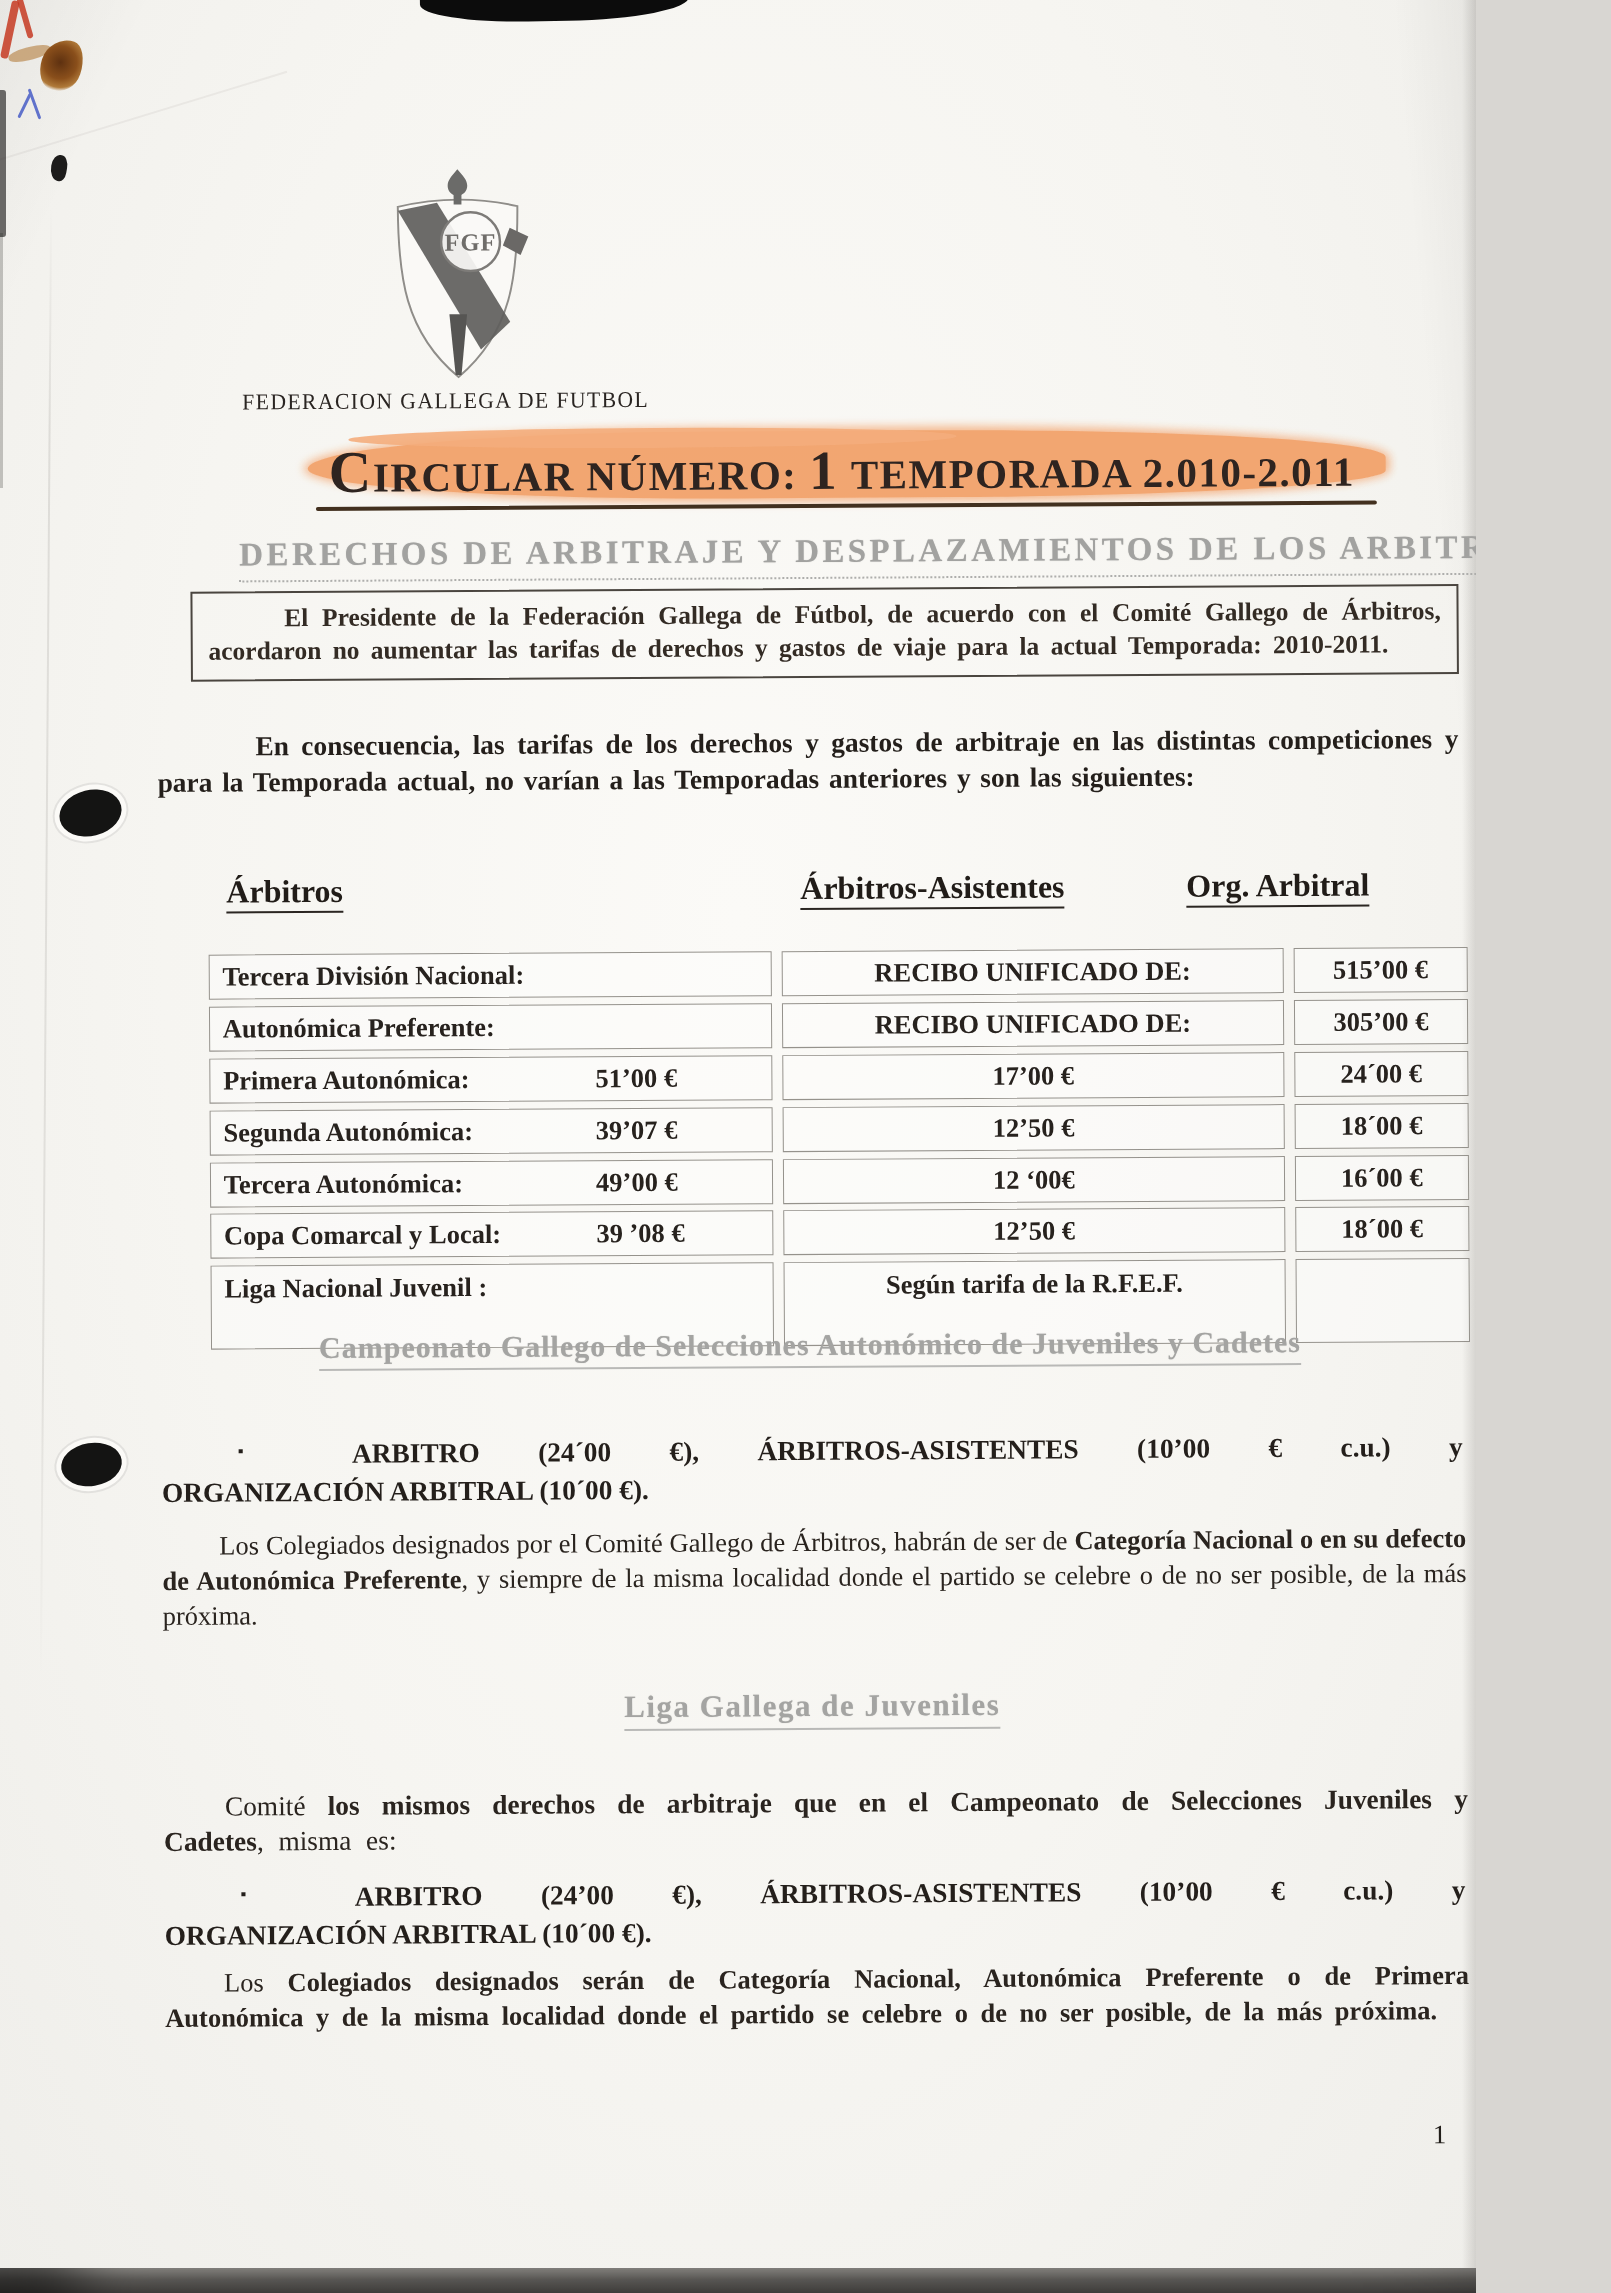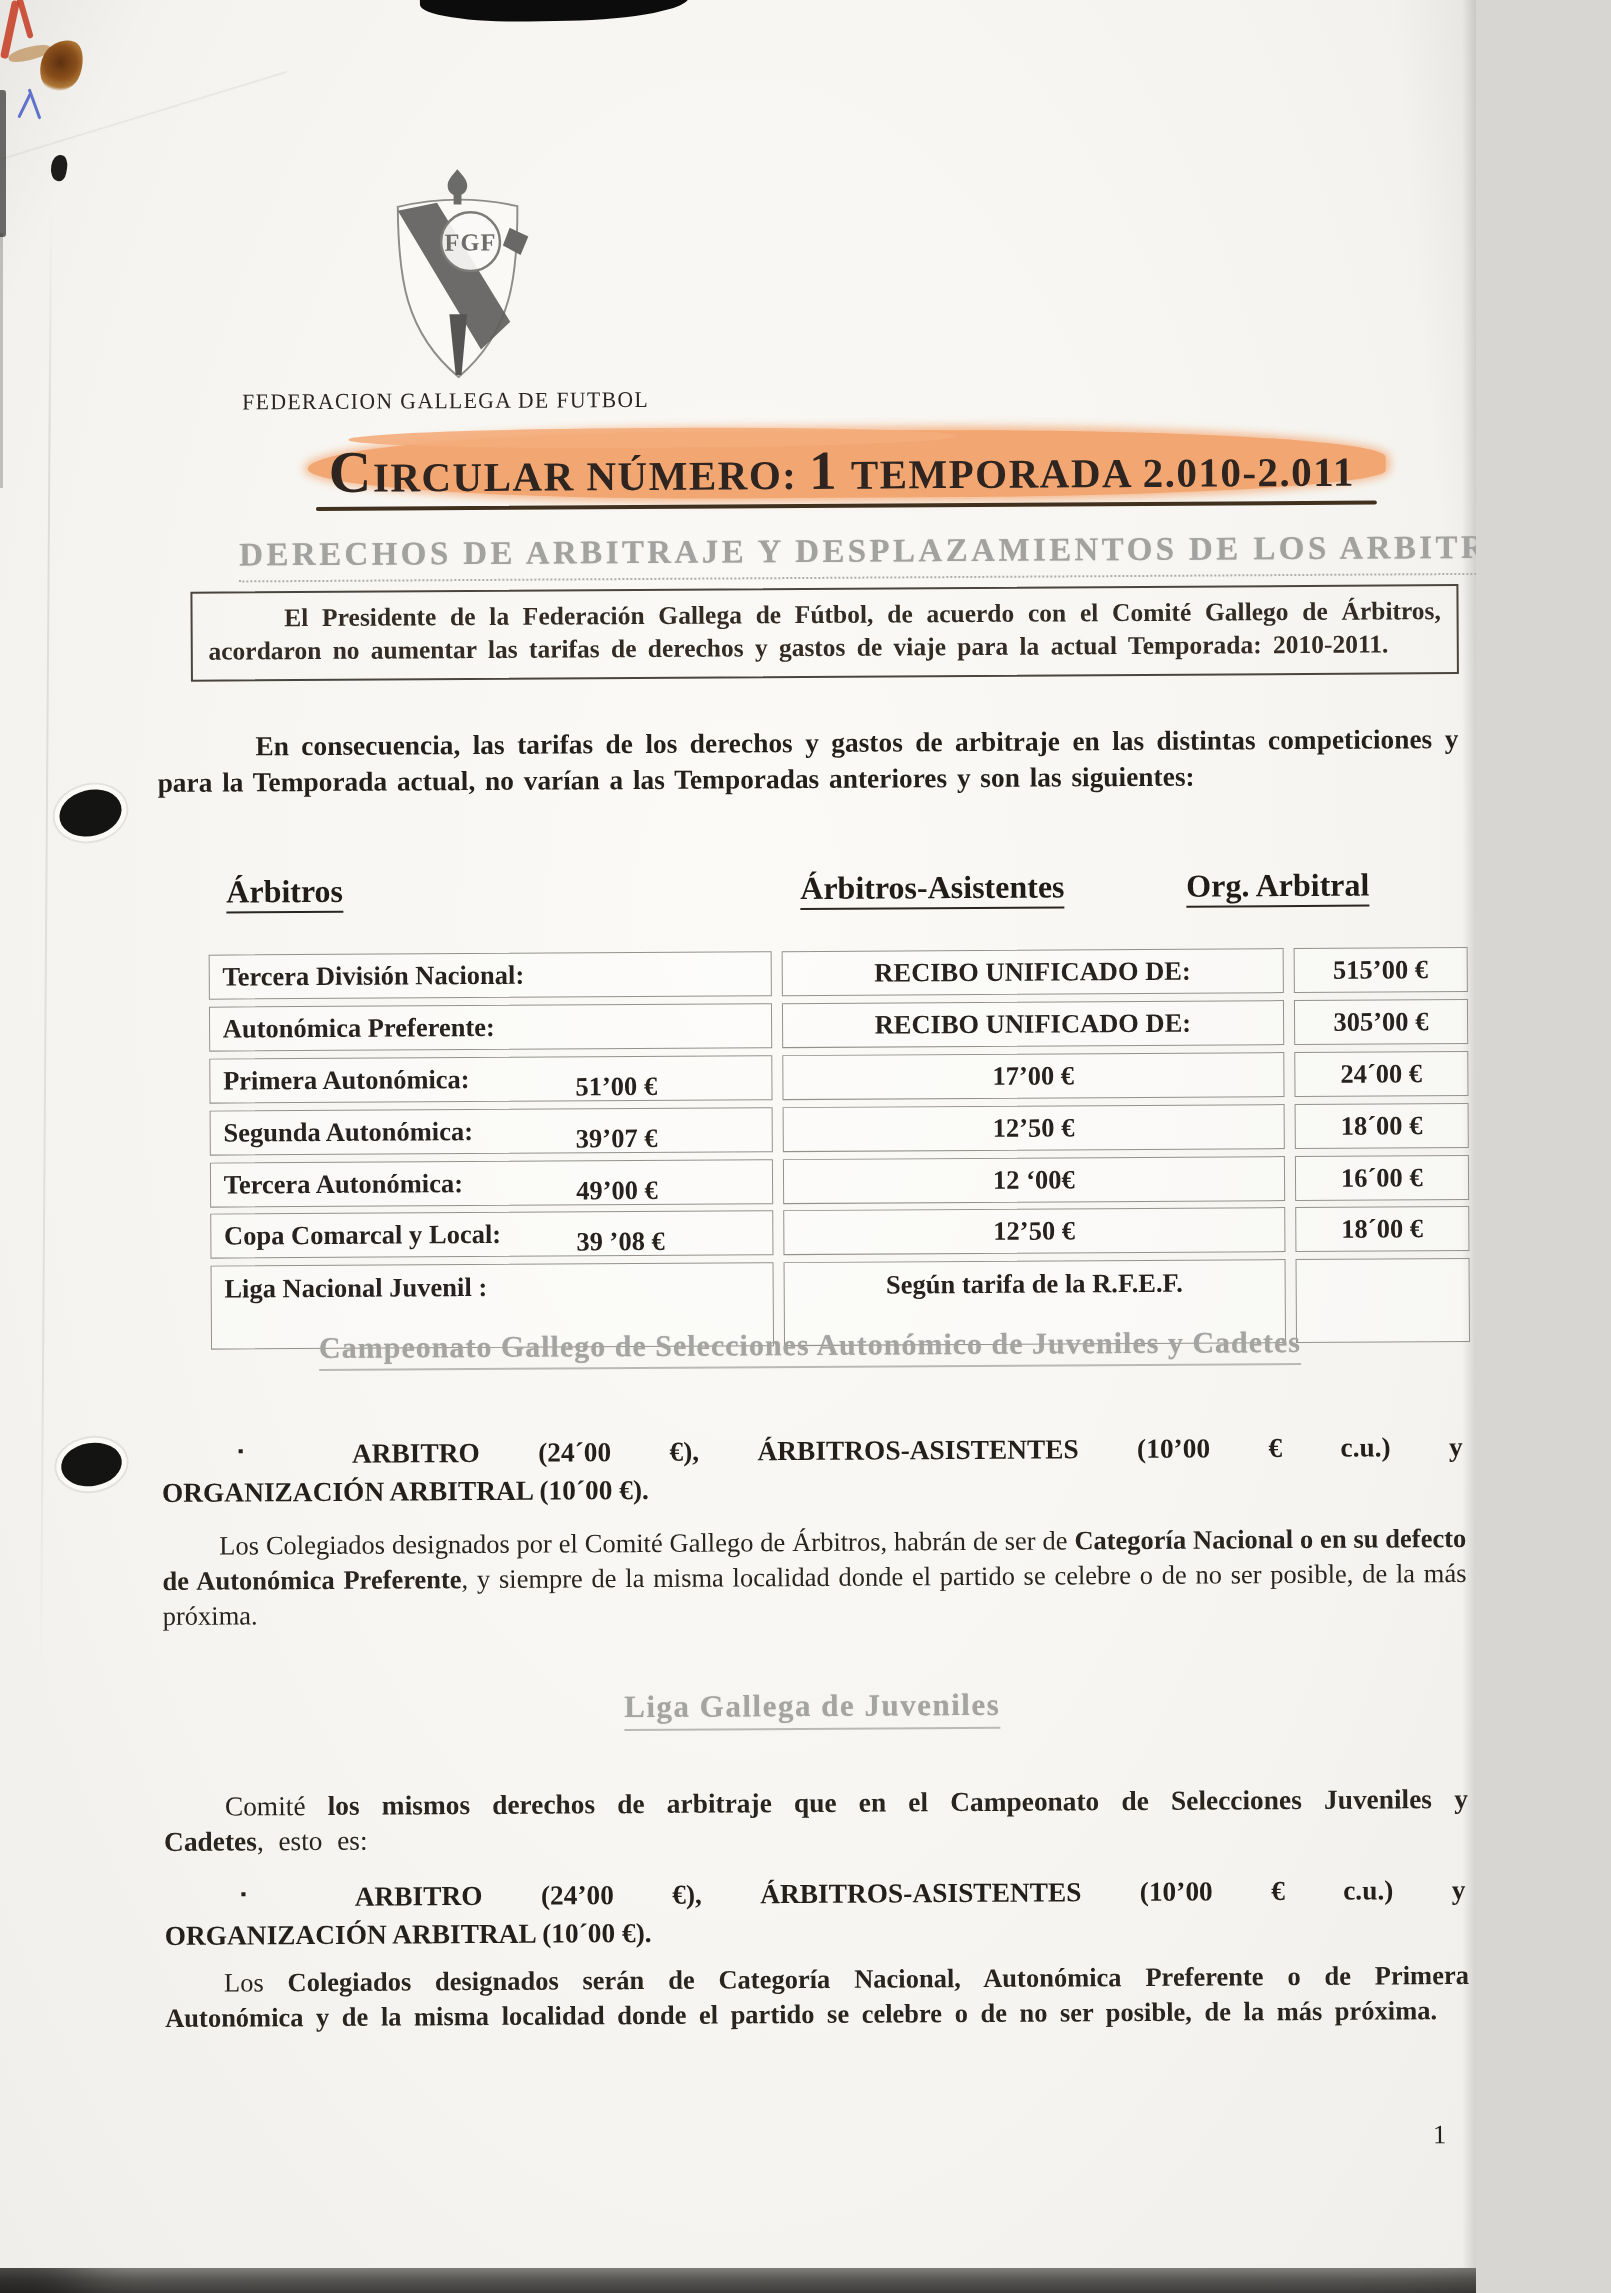--- a/index.html
+++ b/index.html
@@ -58,21 +58,21 @@
     font-size:25.5px;line-height:33px;font-weight:bold;color:#332b24;text-align:justify;text-indent:76px;word-spacing:4.9px;}
   .intro-para{left:160px;top:725px;width:1301px;font-size:27.4px;line-height:36px;font-weight:bold;color:#241f1b;
     text-align:justify;text-indent:98px;word-spacing:2.9px;}
   
   .col-header{position:absolute;top:870px;font-size:32px;font-weight:bold;color:#211c18;border-bottom:2.9px solid #2b2622;padding-bottom:1px;}
   .ch-arbitros{left:228px;font-family:Liberation Serif, serif;} .ch-asistentes{left:802px;} .ch-org{left:1188px;}
   .fees-table{left:210px;top:951px;width:1259px;}
   .frow{display:flex;margin-bottom:6.9px;}
   .cell{border:1px solid #95928c;background:rgba(255,255,255,.4);height:45px;line-height:43px;font-size:26.5px;font-weight:bold;color:#27221e;box-sizing:border-box;}
   .c1{width:563px;position:relative;padding-left:12.7px;}
-  .c1 .fee{position:absolute;left:365px;top:0;margin-top:8px;}
+  .c1 .fee{position:absolute;left:385px;top:0;}
   .c2{width:502px;margin-left:9.8px;text-align:center;}
   .c3{flex:1;margin-left:9.8px;text-align:center;}
   .frow.tall .cell{height:84px;line-height:41px;padding-top:2px;}
   
   .gray-heading{font-weight:bold;color:#a4a4a2;text-shadow:0 0 1px rgba(164,164,162,.55);text-align:center;}
   .gray-heading span{border-bottom:2px solid #b9b9b7;padding-bottom:4.9px;}
   .gh-campeonato{left:157px;top:1328px;width:1304px;font-size:30px;letter-spacing:1px;}
   .gh-liga{left:157px;top:1688px;width:1304px;font-size:31px;letter-spacing:1.5px;}
   
   .bullet-para{left:160px;top:0;width:1301px;font-size:27.4px;line-height:38px;font-weight:bold;color:#241f1b;}
@@ -194,21 +194,21 @@
 
     <div class="abs body-para p-coleg1">
       <span>Los Colegiados designados por el Comité Gallego de Árbitros, habrán de ser de </span><span class="b">Categoría Nacional o en su defecto de Autonómica Preferente</span><span>, y siempre de la misma localidad donde el partido se celebre o de no ser posible, de la más próxima.</span>
     </div>
 
     <div class="abs gray-heading gh-liga">
       <span>Liga Gallega de Juveniles</span>
     </div>
 
     <div class="abs body-para p-tendran">
-      <span>Comité </span><span class="b">los mismos derechos de arbitraje que en el Campeonato de Selecciones Juveniles y Cadetes</span><span>, esto es:</span>
+      <span>Comité </span><span class="b">los mismos derechos de arbitraje que en el Campeonato de Selecciones Juveniles y Cadetes</span><span>, misma es:</span>
     </div>
 
     <div class="abs bullet-para bp2">
       <span class="jline"><span class="bullet-marker">▪</span> <span>ARBITRO (24’00 €), ÁRBITROS-ASISTENTES (10’00 € c.u.) y</span></span>
       <span class="cline">ORGANIZACIÓN ARBITRAL (10´00 €).</span>
     </div>
 
     <div class="abs body-para p-coleg2">
       <span>Los </span><span class="b">Colegiados designados serán de Categoría Nacional, Autonómica Preferente o de Primera Autonómica y de la misma localidad donde el partido se celebre o de no ser posible, de la más próxima.</span><span></span>
     </div>

